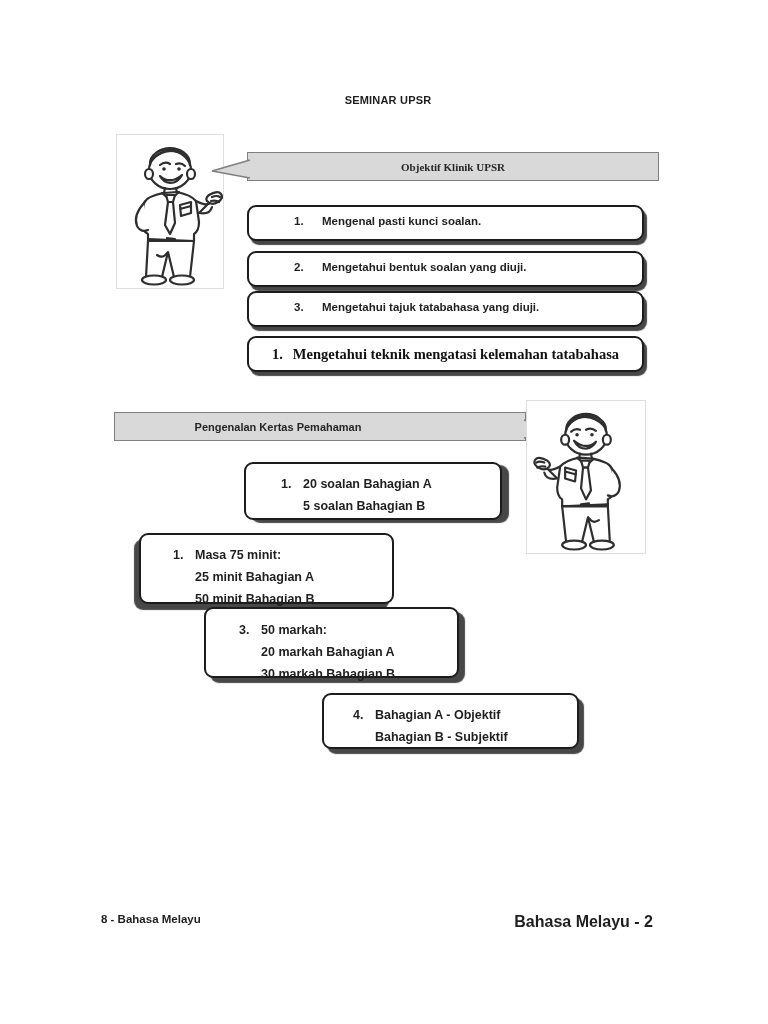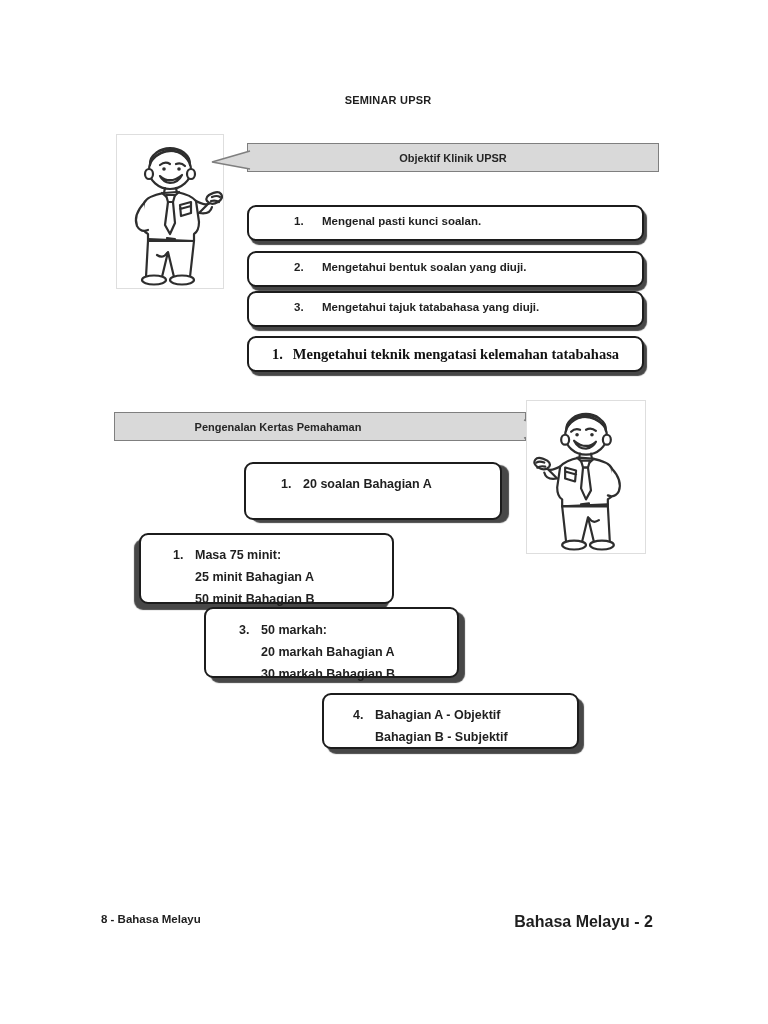--- a/index.html
+++ b/index.html
@@ -15,21 +15,21 @@
   .figframe svg{display:block;}
   .fig-left{left:112px;top:134px;width:106px;height:153px;}
   .fig-right{left:522px;top:400px;width:118px;height:152px;}
   .fig-right svg{transform:scaleX(-1);margin-left:6px;}
 
   
   .banner{position:absolute;height:29px;width:412px;background:#d9d9d9;
           border:1.5px solid #7f7f7f;box-sizing:border-box;
           display:flex;align-items:center;justify-content:center;
           font-size:11px;font-weight:bold;color:#262626;}
-  .banner1{left:243px;top:143px;}
+  .banner1{left:243px;top:152px;font-family:Liberation Serif, serif;}
   .banner2{left:110px;top:412px;padding-right:84px;}
   .banner .tail{position:absolute;top:3px;}
   .banner1 .tail{left:-37px;}
   .banner2 .tail{right:-38px;}
 
   
   .box{position:absolute;background:#fff;border:2px solid #1c1c1c;border-radius:9px;
        box-sizing:border-box;}
   .s1box{left:243px;width:397px;height:36px;box-shadow:3px 4px 1px #474747;
          display:flex;align-items:flex-start;padding:8px 8px 0 45px;
@@ -163,20 +163,23 @@
         <ellipse class="line-fill" cx="65" cy="145" rx="12" ry="4.5"></ellipse>
       </g>
     </svg>
   </div>
 
   <div class="box s2box box5">
     <div class="row">
       <span class="num">1.</span>
       <span>20 soalan Bahagian A</span>
     </div>
+    <div class="row cont">
+        <span>5 soalan Bahagian B</span>
+      </div>
   </div>
 
   <div class="box s2box box6">
     <div class="row">
       <span class="num">1.</span>
       <span>Masa 75 minit:</span>
     </div>
     <div class="row cont">
         <span>25 minit Bahagian A</span>
       </div>

